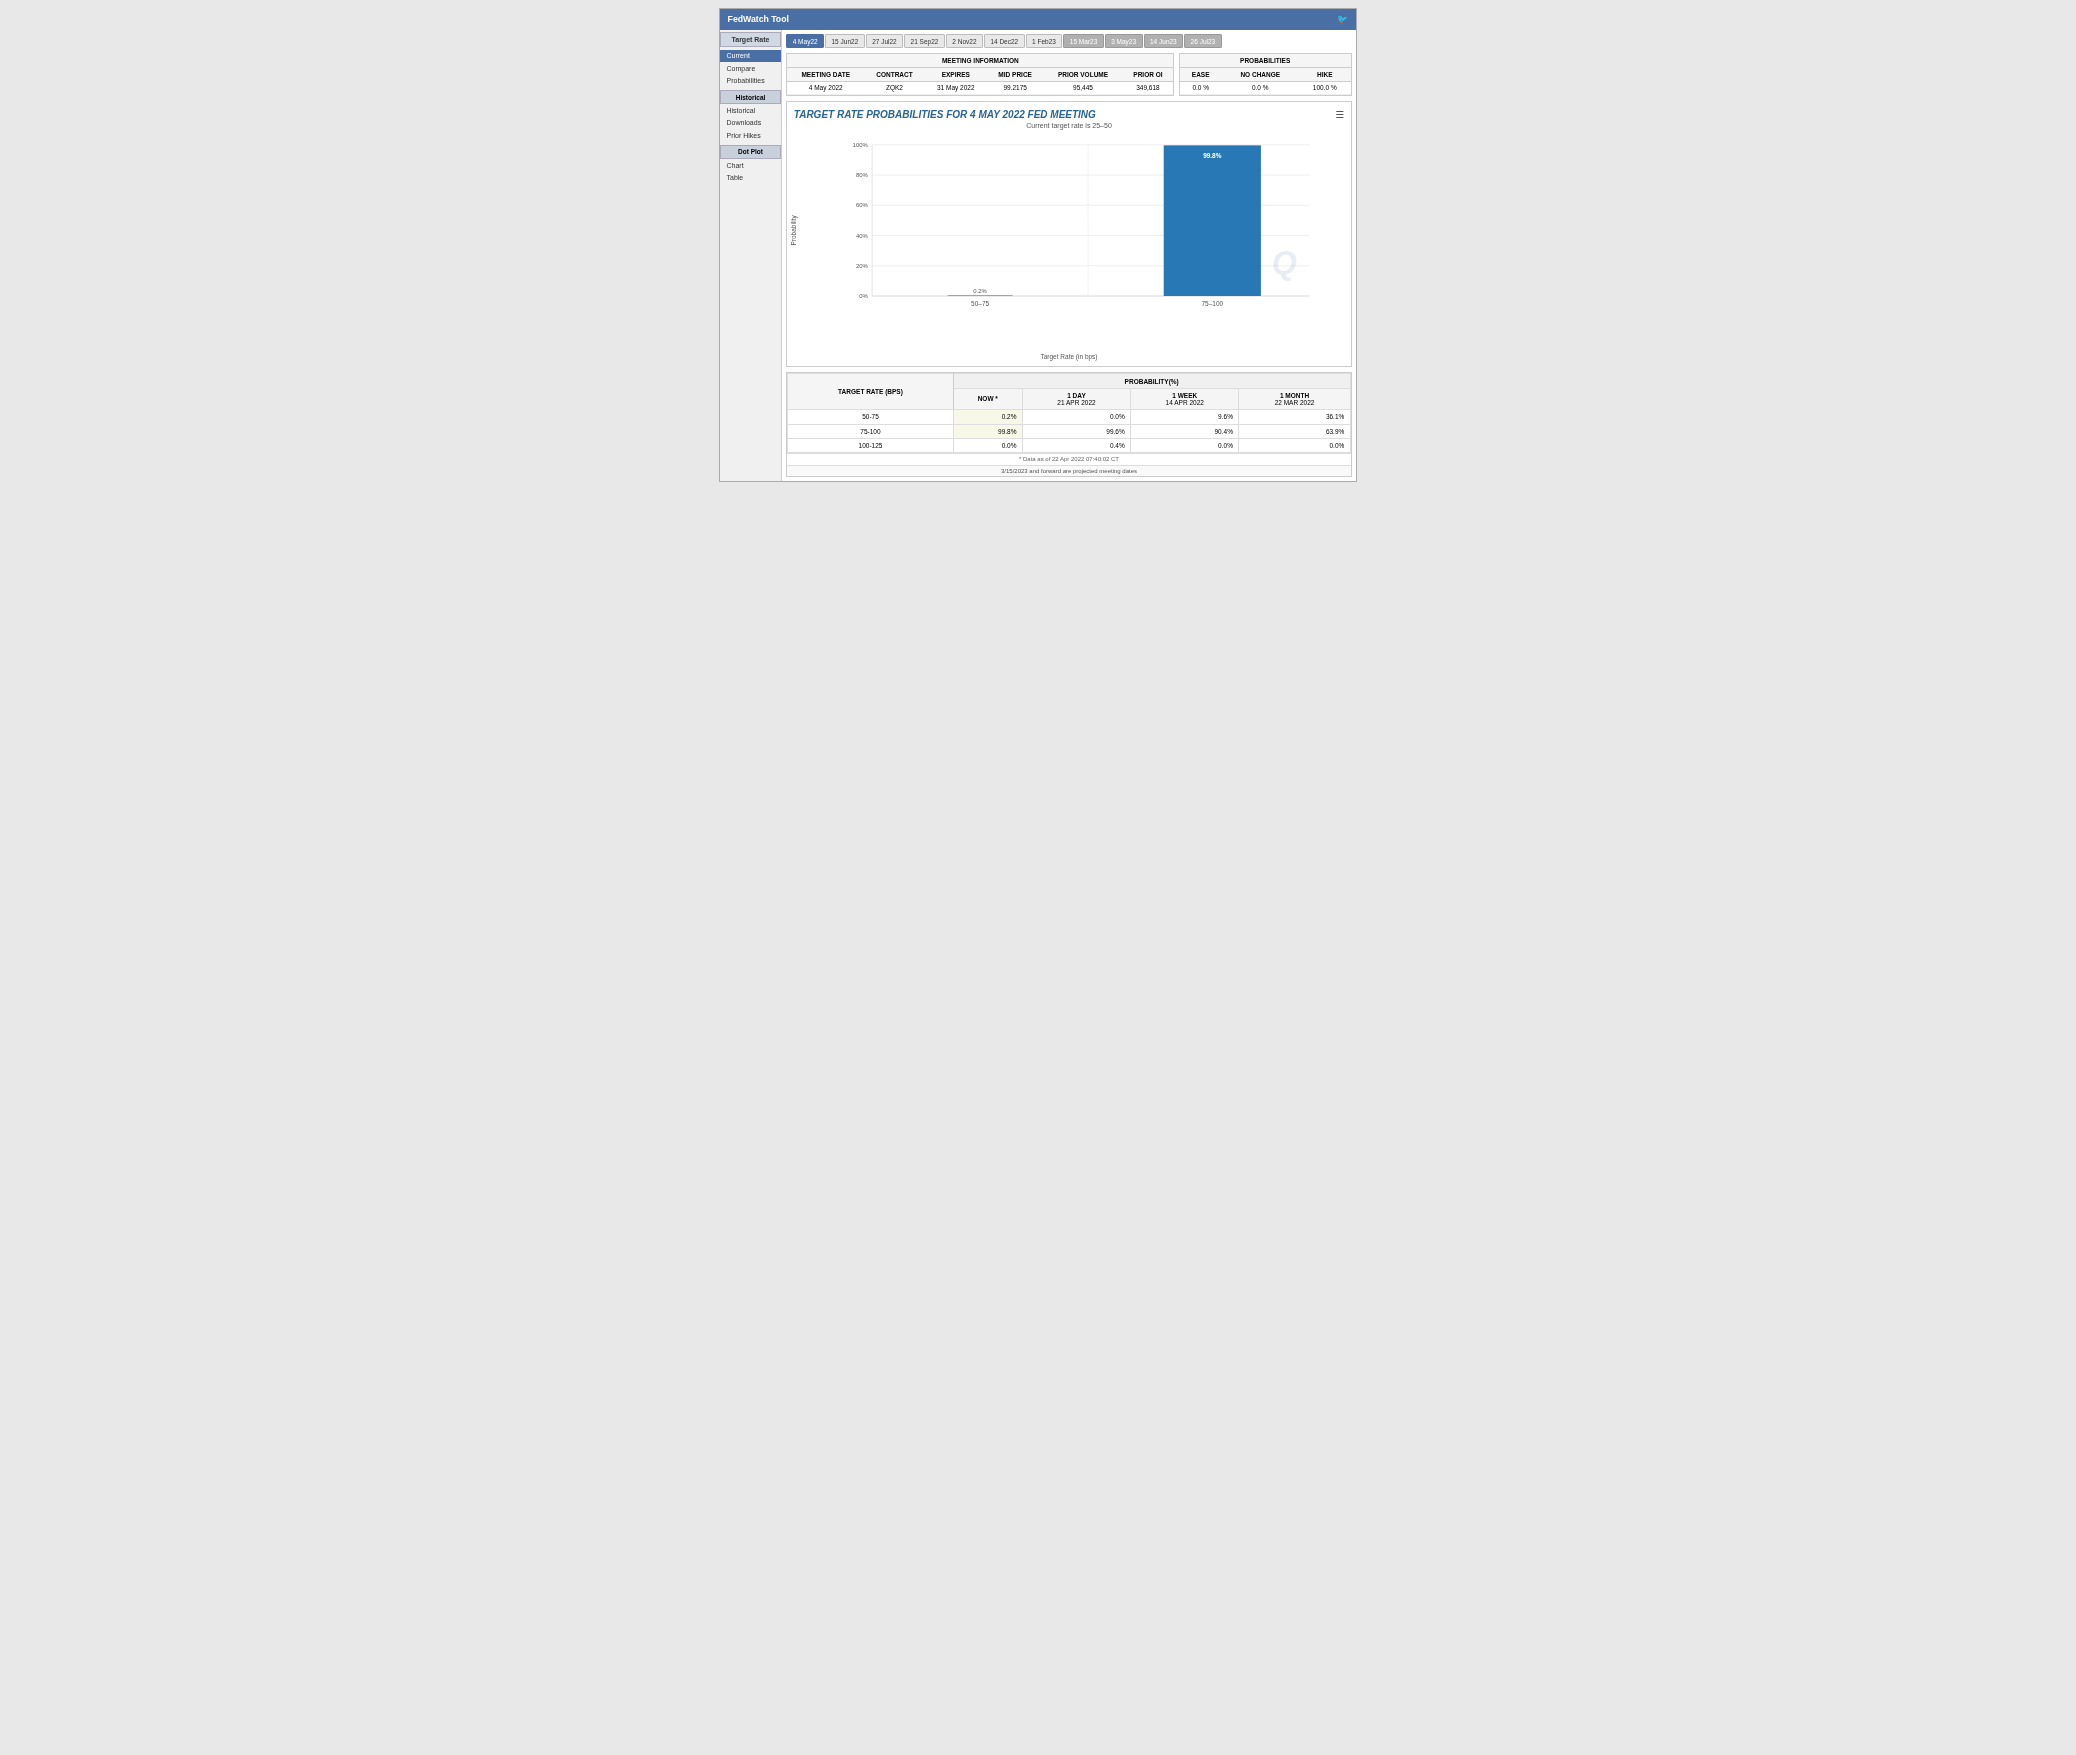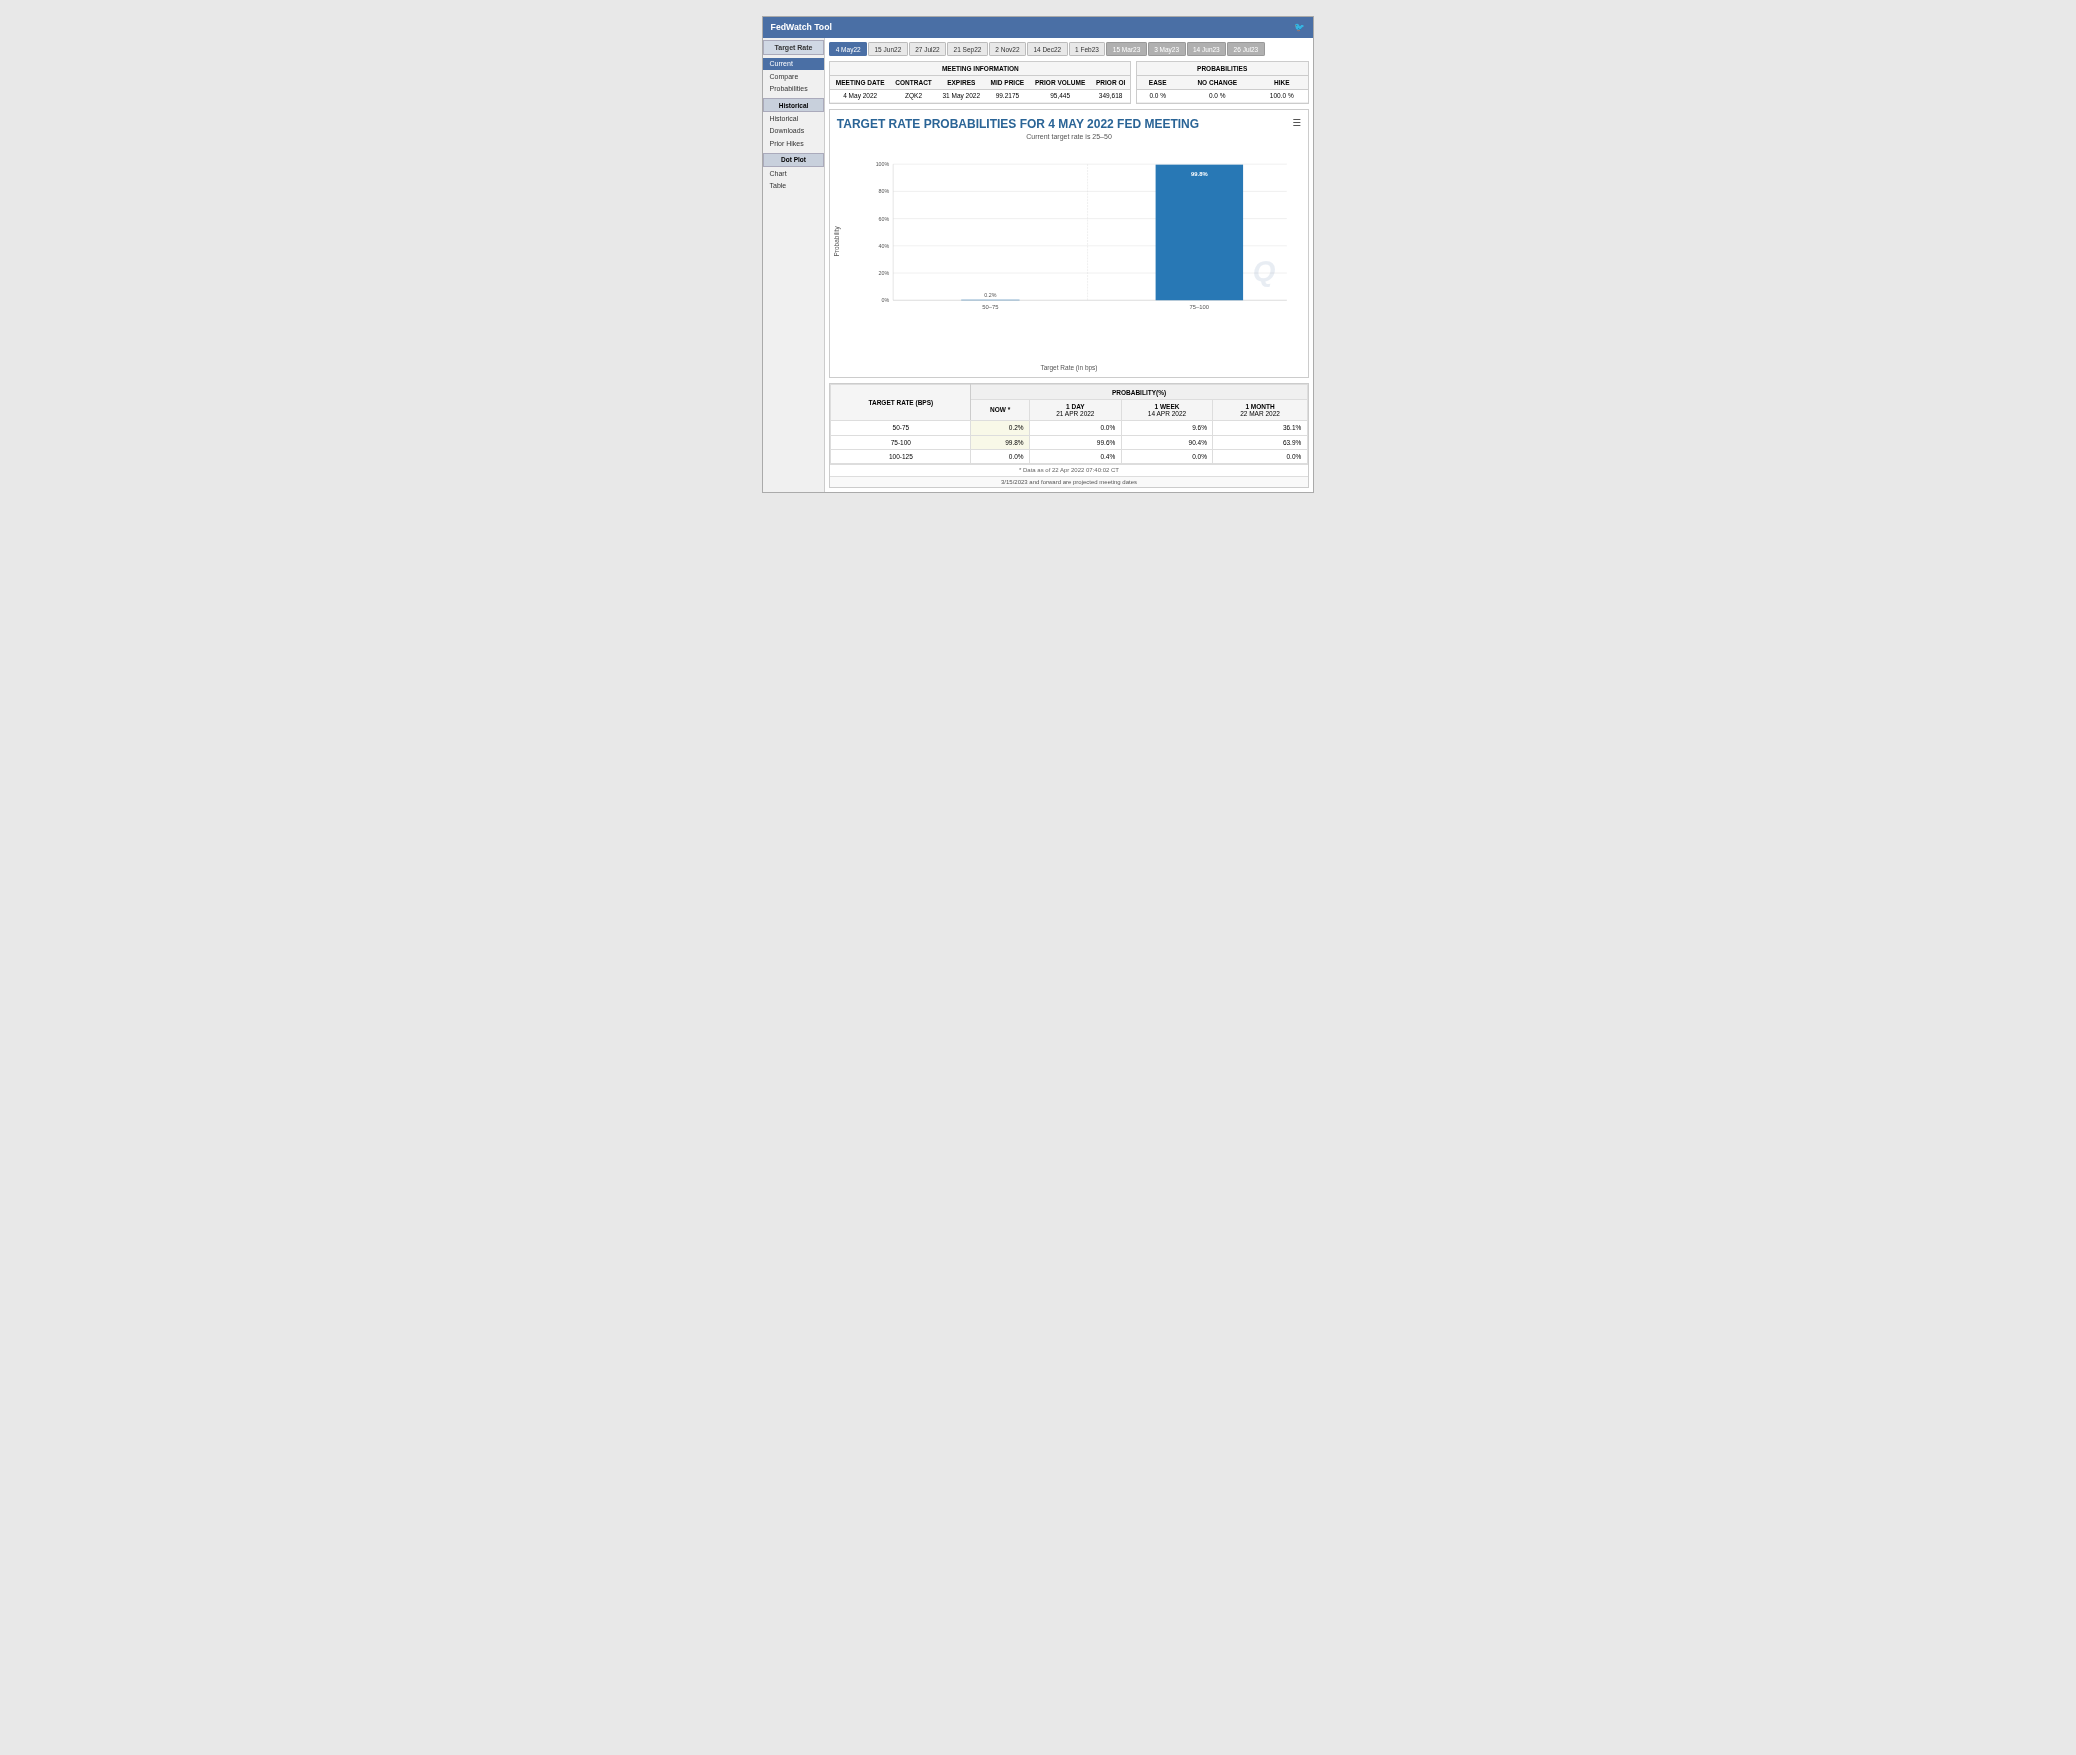--- a/index.html
+++ b/index.html
@@ -1,18 +1,18 @@
 <!DOCTYPE html>
 <html style="font-size:8.7px"><head>
   <meta charset="utf-8">
   <style>
     * { box-sizing: border-box; margin: 0; padding: 0; }
     body { font-family: Arial, sans-serif; font-size: 7px; background: #e8e8e8; }
 
-    #app { width: 552px; margin: 16px auto; border: 0.5px solid #aaa; background: #fff; }
+    #app { width: 638px; margin: 8px auto; border: 0.5px solid #aaa; background: #fff; }
 
     
     #header {
       background: #4a6fa5;
       color: white;
       padding: 5.4px 7.6px;
       font-size: 8.7px;
       font-weight: bold;
       display: flex;
       align-items: center;
@@ -98,21 +98,21 @@
       border-bottom: 0.5px solid #ccc;
     }
     table.info-table td {
       padding: 2.7px 4.3px;
       text-align: center;
       border-bottom: 0.5px solid #eee;
     }
 
     
     #chart-section { border: 0.5px solid #ccc; padding: 6.5px; margin-bottom: 5.4px; position: relative; }
-    #chart-title { font-size: 12px; font-weight: bold; color: #2a6496; margin-bottom: 2.2px; }
+    #chart-title { font-size: 10px; font-weight: bold; color: #2a6496; margin-bottom: 2.2px; font-style: italic; }
     #chart-subtitle { text-align: center; font-size: 7px; color: #555; margin-bottom: 5.4px; }
     #menu-icon { position: absolute; top: 6.5px; right: 6.5px; cursor: pointer; font-size: 9.7px; color: #555; }
 
     
     #chart-container { position: relative; height: 216px; padding-left: 27px; padding-bottom: 27px; }
 
     
     #bar-chart-svg { width: 100%; height: 100%; }
 
     #chart-x-label { text-align: center; font-size: 6.5px; color: #555; margin-top: 2.2px; }

